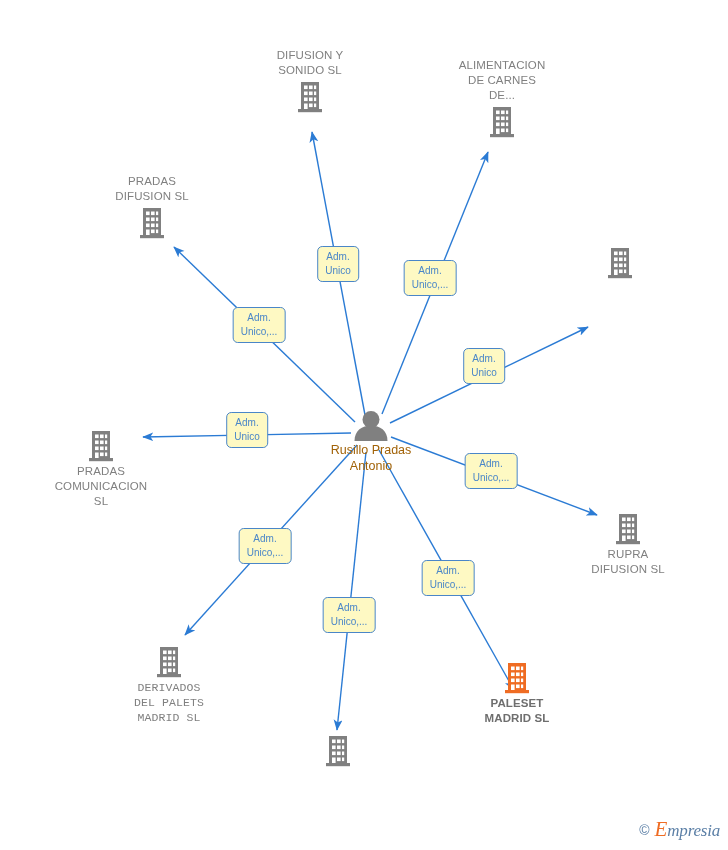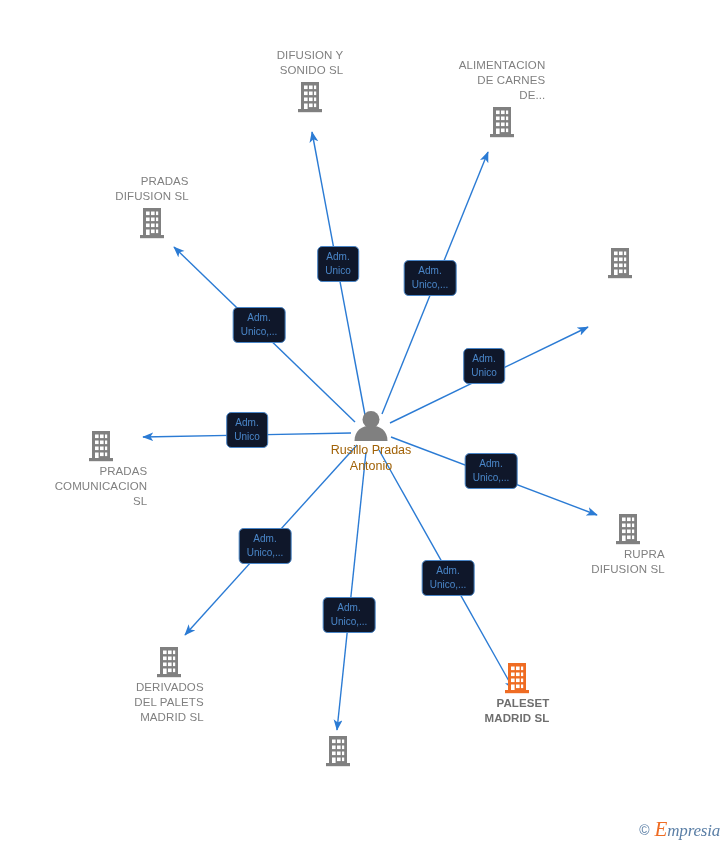--- a/index.html
+++ b/index.html
@@ -36,40 +36,39 @@
     flex-direction: column;
     align-items: center;
   }
   .node-company .node-label {
     font-size: 11.5px;
     line-height: 15px;
     color: #808080;
     letter-spacing: .1px;
     font-weight: normal;
     white-space: pre-line;
-    text-align: right;
   }
   .node-company.highlight .node-label {
     color: #6e6e6e;
     font-weight: bold;
   }
   .node-person .node-label {
     font-size: 12.5px;
     line-height: 15.5px;
     color: #a16207;
     white-space: pre-line;
   }
   .label-above { order: 0; margin-bottom: 3px; }
   .label-below { order: 2; margin-top: 2px; }
   .node-icon { order: 1; line-height: 0; }
   .edge-label {
     position: absolute;
     border: 1.3px solid #4a86c8;
     border-radius: 5px;
-    background: #0f172a;
+    background: #fef9c3;
     color: #4a86c8;
     font-size: 10px;
     line-height: 13.5px;
     padding: 3px 7px 4px 7px;
     text-align: center;
     white-space: pre-line;
     box-sizing: border-box;
     transform: translate(-50%, -50%);
   }
   .footer-logo {
@@ -287,21 +286,21 @@
         <rect x="7" y="22.5" width="3.6" height="5.5"></rect>
             <rect x="12" y="22.5" width="3.6" height="3.6"></rect>
             <rect x="17" y="22.5" width="2.2" height="3.6"></rect>
       </g>
         </svg>
     </span>
     <span class="node-label label-below">RUPRA
 DIFUSION SL</span>
   </div>
 
-  <div class="node node-company" style="left:169px; top:646px;">
+  <div class="node node-company" style="left:169px; top:646px;font-family:Liberation Mono, monospace;">
     <span class="node-icon">
       <svg width="26" height="32" viewBox="0 0 26 32">
           <g fill="#808080">
         <rect x="4" y="1" width="18" height="27"></rect>
             <rect x="1" y="28" width="24" height="3.2"></rect>
       </g>
           <g fill="#ffffff">
         <rect x="7" y="4.5" width="3.6" height="3.6"></rect>
             <rect x="12" y="4.5" width="3.6" height="3.6"></rect>
             <rect x="17" y="4.5" width="2.2" height="3.6"></rect>

